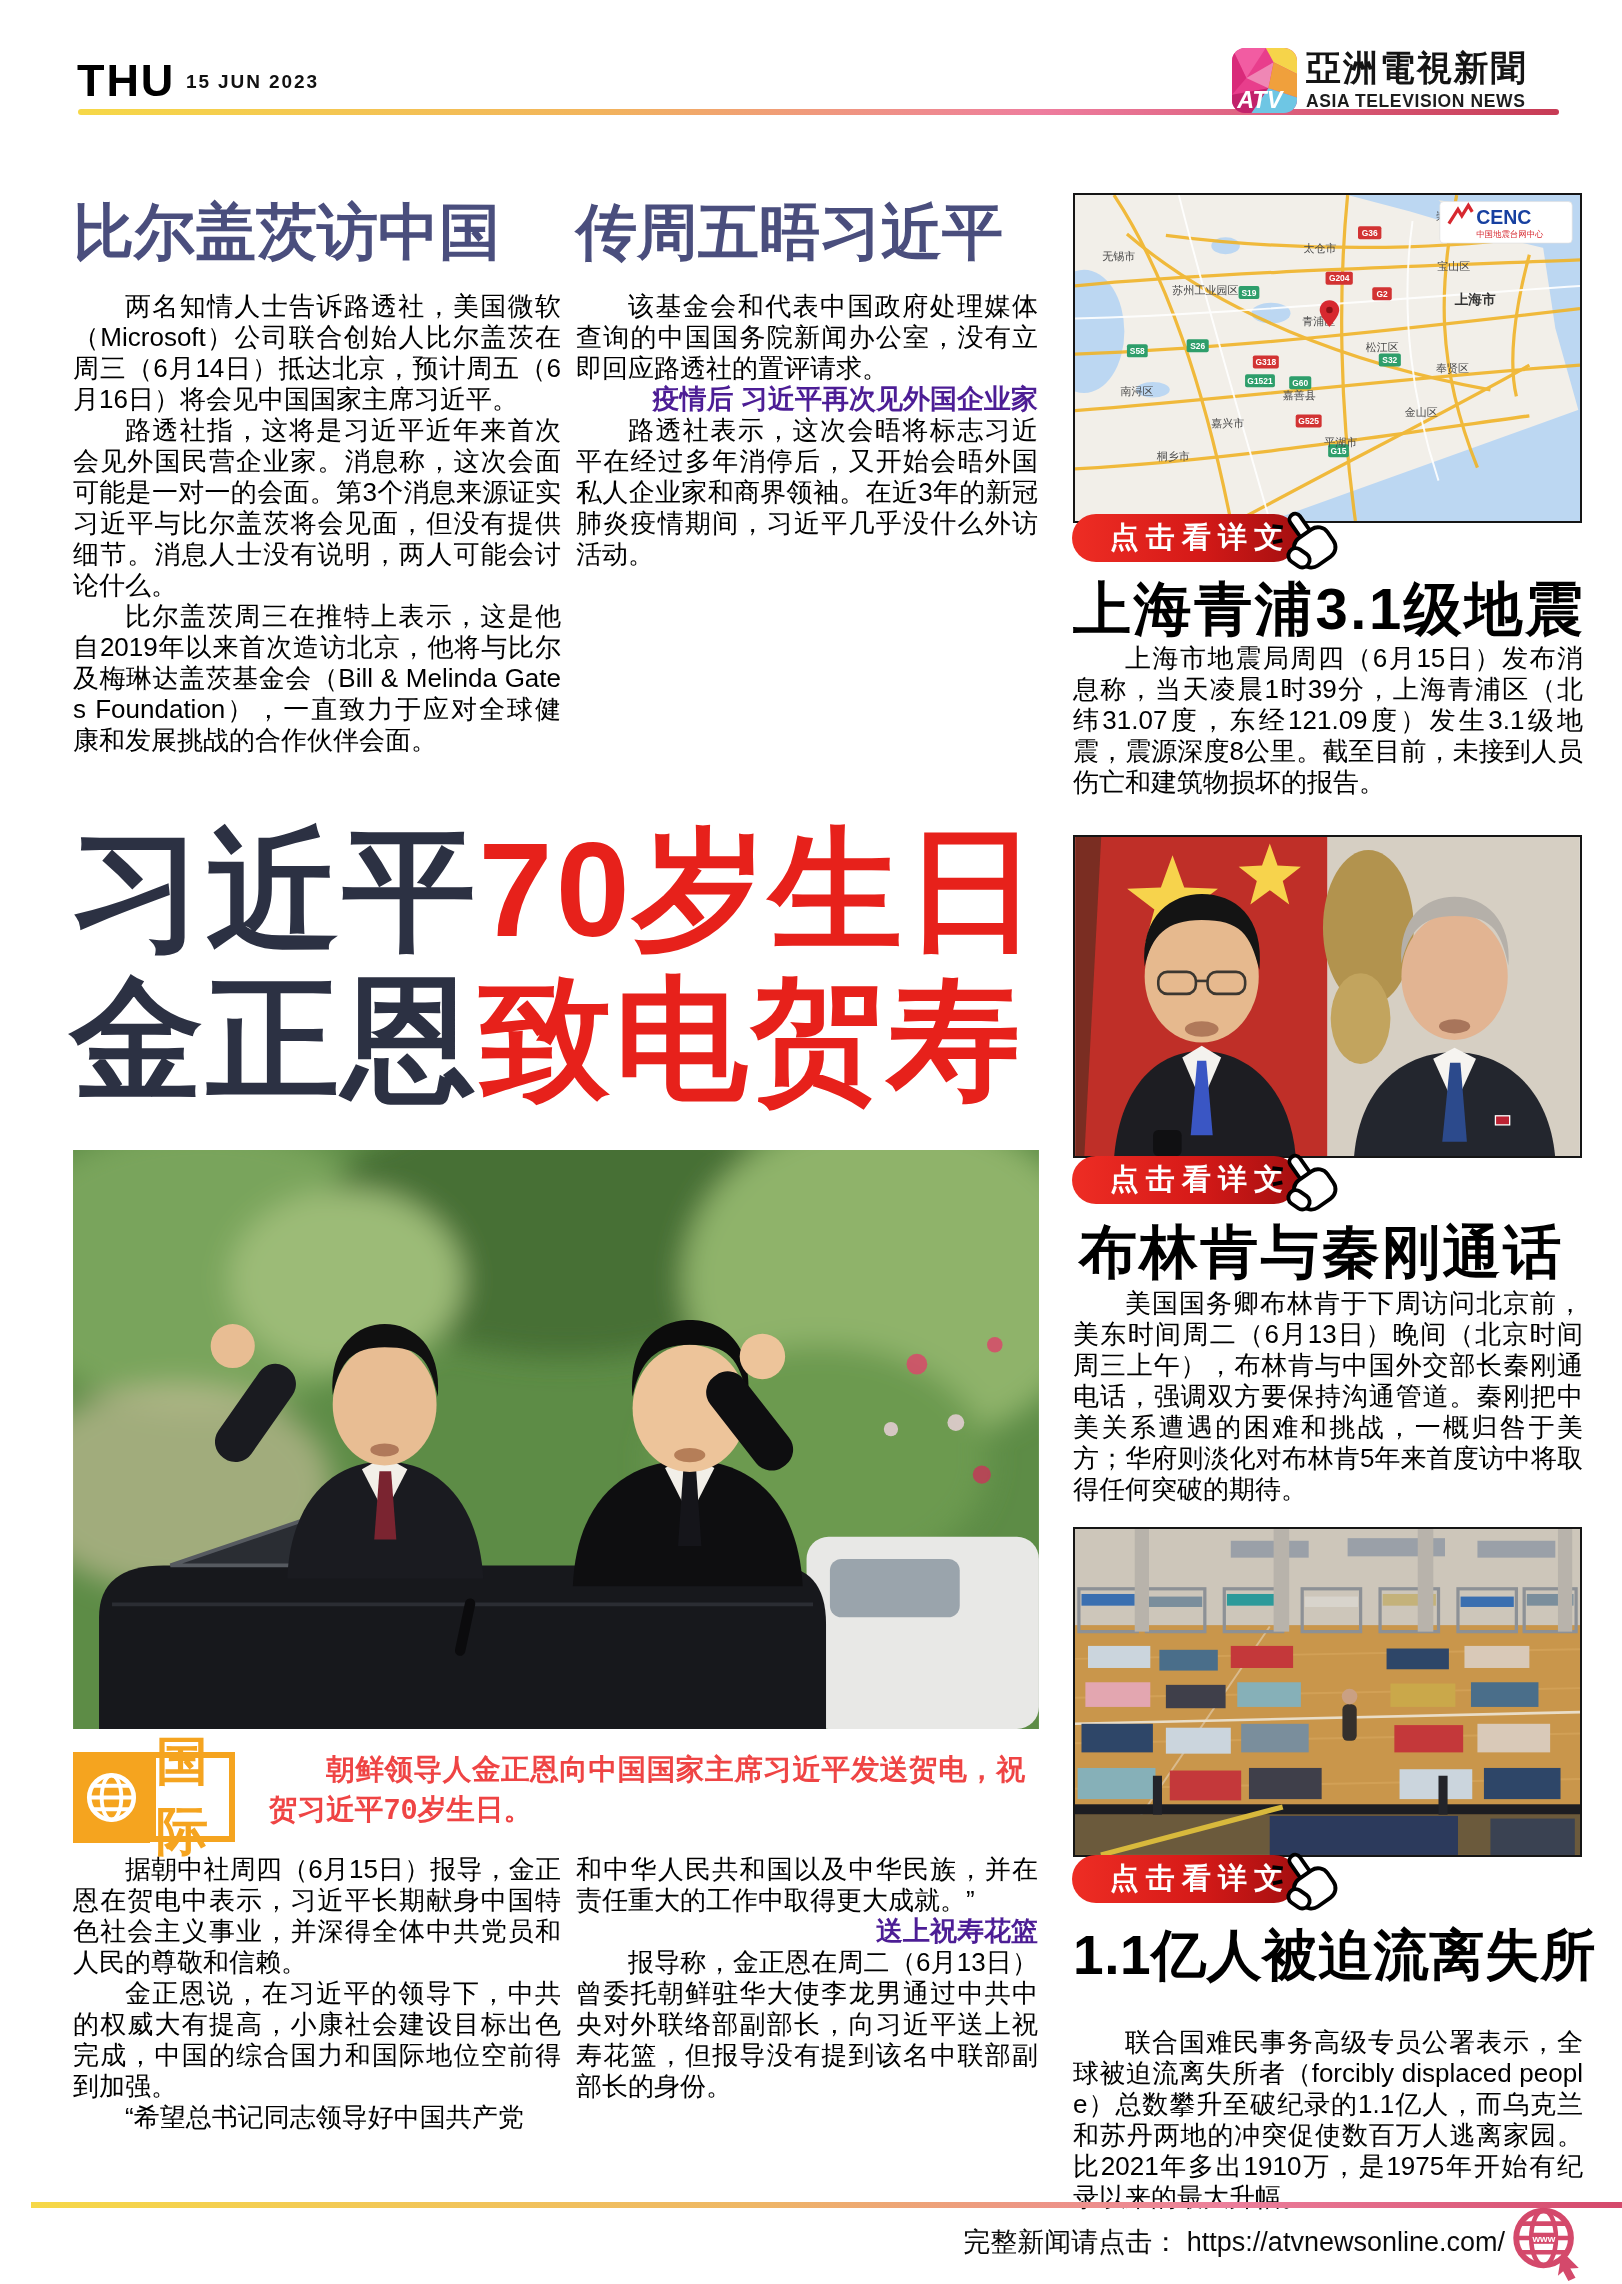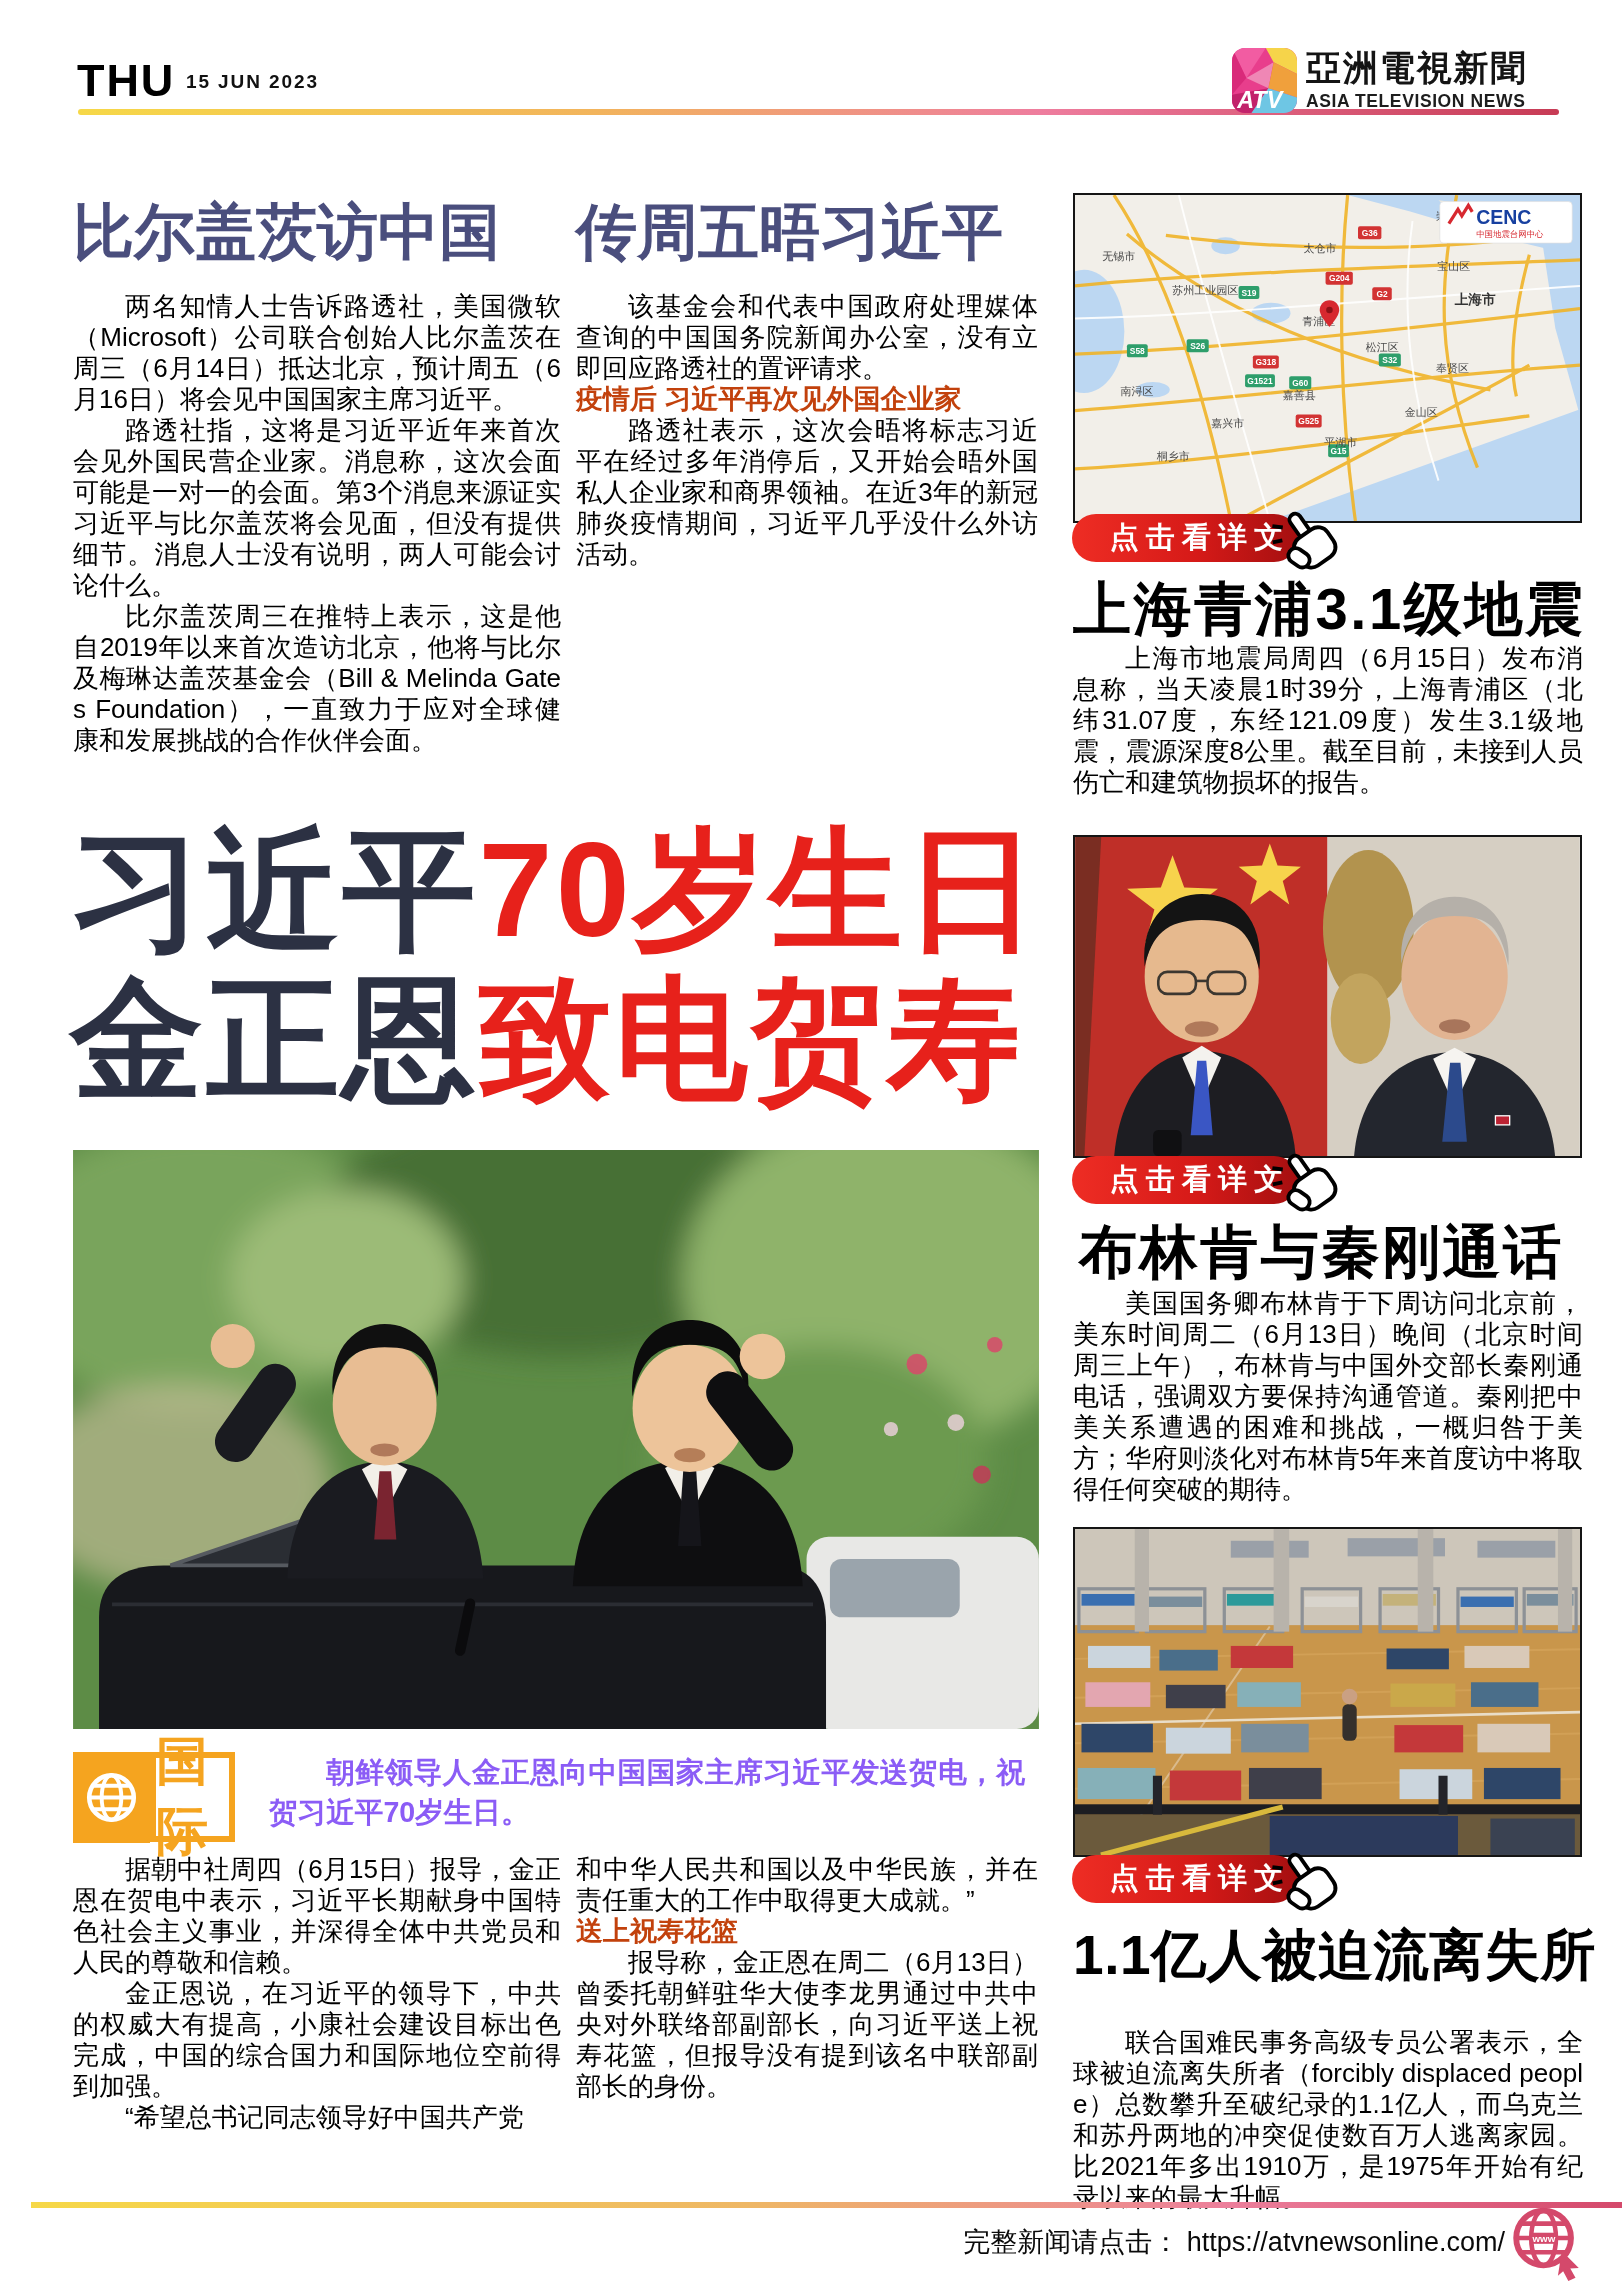--- a/index.html
+++ b/index.html
@@ -16,21 +16,21 @@
   .logo-text{margin-left:9px;}
   .logo-cn{font-size:35px;font-weight:900;color:#141414;letter-spacing:1.9px;line-height:39px;}
   .logo-en{font-size:17.5px;font-weight:700;color:#1d1d1d;letter-spacing:0.6px;margin-top:3.9px;}
 
   
   .col{position:absolute;}
   .art-title{font-size:61px;font-weight:900;color:#4a4e7d;white-space:nowrap;margin:0 0 17px 0;letter-spacing:0px;}
   .body-text{font-size:26px;line-height:31px;text-align:justify;word-break:break-all;color:#000;}
   .body-text p{margin:0;text-indent:2em;}
   .body-text p.noindent{text-indent:0;}
-  .red-sub{color:#c2410c;font-weight:bold;font-size:27px;text-align:left;margin:10.4px 0 9px 0;text-indent:0 !important;}
+  .red-sub{color:#4c1d95;font-weight:bold;font-size:27px;text-align:right;margin:10.4px 0 9px 0;text-indent:0 !important;}
 
   
   .right-col{left:1073px;top:193px;width:510px;height:2044px;}
   .media-block{position:absolute;left:0;border:2.6px solid #151515;background:#eee;overflow:hidden;}
   .sec-title{position:absolute;left:0;width:510px;font-weight:900;color:#000;white-space:nowrap;}
   .t90{font-size:58px;letter-spacing:2.6px;}
   .t84{font-size:55px;letter-spacing:0.6px;}
   .sec-body{position:absolute;left:0;width:510px;}
 
   .read-btn{position:absolute;width:226px;height:48px;border-radius:25px;
@@ -45,21 +45,21 @@
   .bl-dark{color:#2c3143;}
   .bl-red{color:#e7211b;}
 
   
   .cap-row{left:73px;top:1752px;width:967px;display:flex;align-items:flex-start;}
   .badge{display:flex;flex:0 0 auto;}
   .badge-sq{width:77px;height:91px;background:#f5a41f;display:flex;align-items:center;justify-content:center;}
   .badge-box{width:73px;height:78px;border:6.5px solid #f5a41f;color:#f5a41f;font-size:52px;font-weight:700;
     display:flex;align-items:center;justify-content:center;letter-spacing:1.3px;}
   .cap-text{margin-left:34px;width:756px;font-size:28.6px;font-weight:bold;line-height:40px;
-    text-align:justify;word-break:break-all;text-indent:2em;color:#8b5cf6;}
+    text-align:justify;word-break:break-all;text-indent:2em;color:#ef4444;font-family:Liberation Mono, monospace;}
 
   
   .rule-bot{left:31px;top:2202px;width:1591px;height:5.8px;
     background:linear-gradient(90deg,#f6d848 0%,#eeb765 45%,#ec7f9b 75%,#d4496b 100%);}
   .footer-line{left:0;top:2224px;width:1505px;text-align:right;font-size:27px;color:#0a0a0a;}
   .footer-line .url{font-weight:400;}
   .footer-globe{left:1511px;top:2204px;width:73px;height:77px;}
 
   svg text{font-family:"Liberation Sans","DejaVu Sans",sans-serif;}
 </style>

